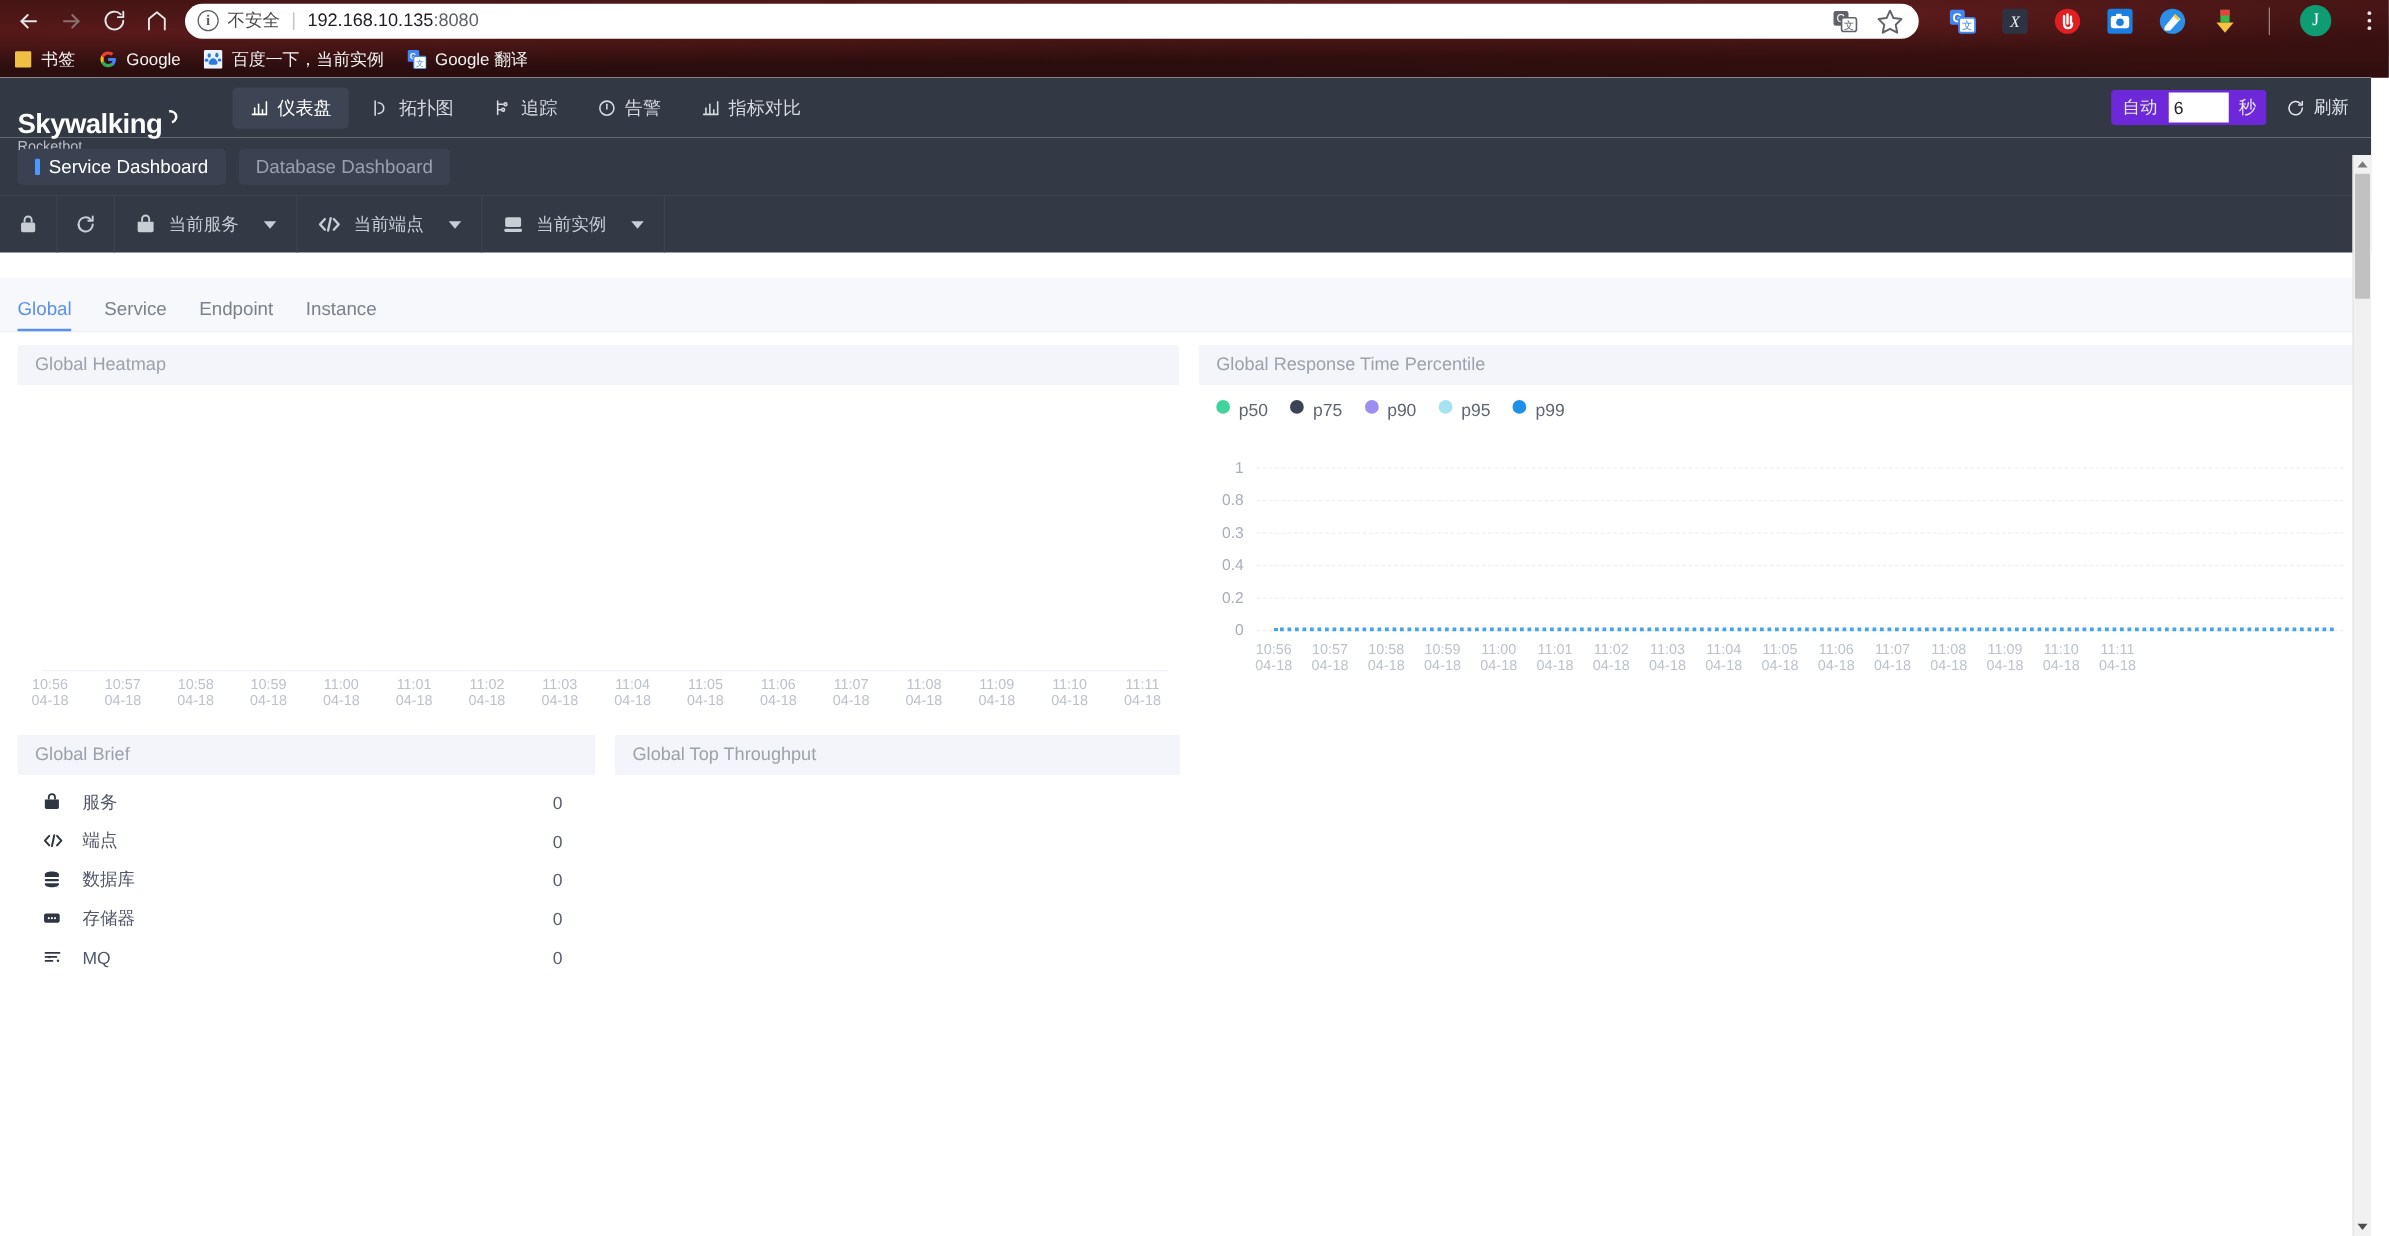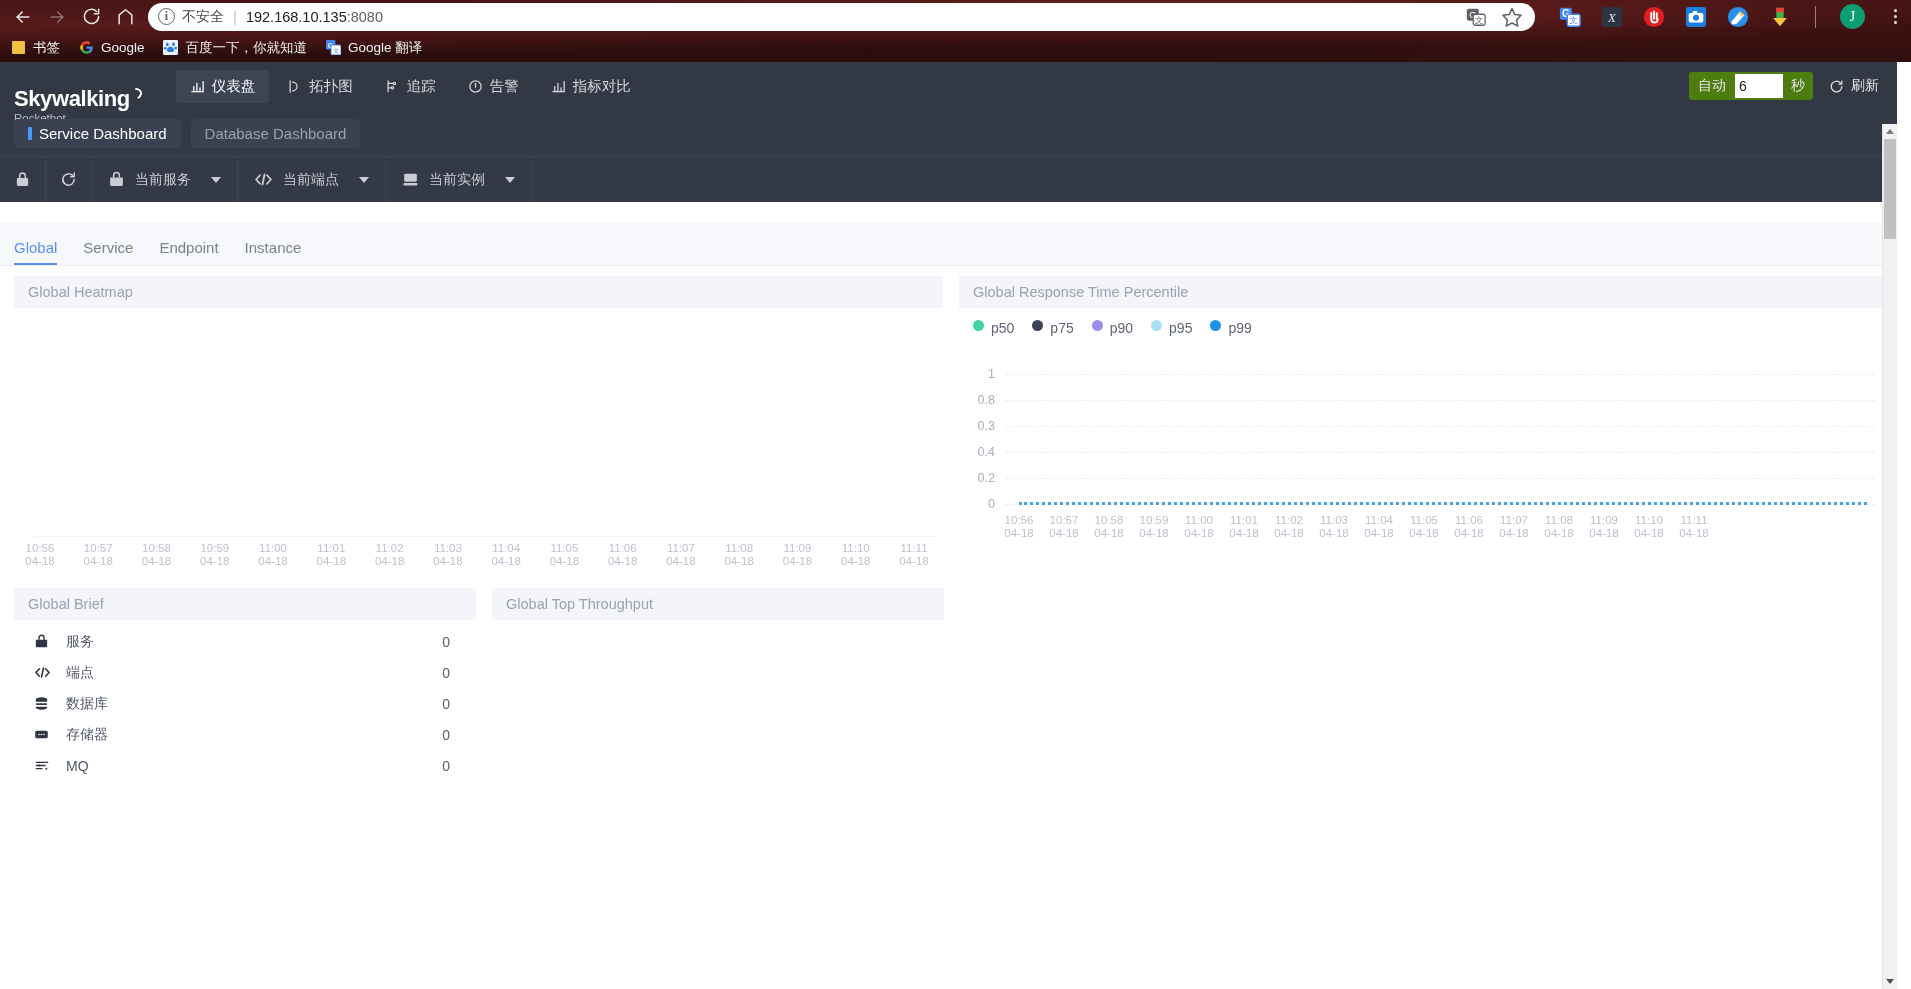--- a/index.html
+++ b/index.html
@@ -123,36 +123,36 @@
     position: absolute; right: 0; top: 0;
     width: 11px; height: 11px;
     border: 2.4px solid #fff;
     border-radius: 50%;
     border-bottom-color: transparent;
     border-left-color: transparent;
     transform: rotate(30deg);
   }
   .sw-logo-sub { font-size: 11.5px; color: #b9bec9; line-height: 14px; margin-top: 1px;}
 
-  .sw-nav { display: flex; align-items: center; gap: 4px; margin-left: 16px;}
+  .sw-nav { display: flex; align-items: center; gap: 4px; margin-left: 26px;}
   .sw-nav-item {
     display: flex; align-items: center; gap: 7px;
     padding: 7px 14px;
     border-radius: 4px;
     color: #d5d9e0;
     font-size: 14.5px;
     white-space: nowrap;
   }
   .sw-nav-item.active { background: #3d4454; color: #fff; }
   .sw-nav-item svg { display:block; }
 
   .sw-header-right { margin-left: auto; display: flex; align-items: center; gap: 0; }
   .auto-group {
     display: flex; align-items: center;
-    background: #4d7c0f;
+    background: #6d28d9;
     border-radius: 3px;
     height: 28px;
     overflow: hidden;
   }
   .auto-label { color: #e4e7ec; font-size: 14px; padding: 0 9px; white-space: nowrap;}
   .auto-input {
     width: 48px; height: 24px;
     background: #fff; border: none; outline: none;
     font-size: 14px; color: #222; padding: 0 4px;
     font-family: "Liberation Sans", sans-serif;
@@ -429,21 +429,21 @@
             <rect width="24" height="24" rx="2" fill="#eaf3ff"></rect>
             <g fill="#2b7ae0">
               <ellipse cx="7" cy="7" rx="2.1" ry="3"></ellipse>
               <ellipse cx="16.8" cy="6.6" rx="2.1" ry="3"></ellipse>
               <ellipse cx="3.6" cy="13" rx="2.4" ry="2"></ellipse>
               <ellipse cx="20.2" cy="12.8" rx="2.4" ry="2"></ellipse>
               <path d="M12 10.5c2.4 0 4.2 2.3 5.3 4.2 1.2 2-.2 4.3-2.5 4.3h-5.6c-2.3 0-3.7-2.3-2.5-4.3 1.1-1.9 2.9-4.2 5.3-4.2z"></path>
             </g>
           </svg>
       </span>
-      <span>百度一下，你就知道</span>
+      <span>百度一下，当前实例</span>
     </div>
     <div class="bm">
       <span class="bm-ico">
         <svg width="15" height="15" viewBox="0 0 24 24">
             <rect x="0" y="0" width="15" height="15" rx="2" fill="#4285f4"></rect>
             <text x="7" y="12" font-size="11" fill="#fff" text-anchor="middle" font-family="Liberation Sans" font-weight="bold">G</text>
             <rect x="8" y="8" width="16" height="16" rx="2" fill="#fff" stroke="#4285f4" stroke-width="1.6"></rect>
             <text x="16" y="20" font-size="10" fill="#4285f4" text-anchor="middle" font-family="Liberation Sans">文</text>
           </svg>
       </span>

